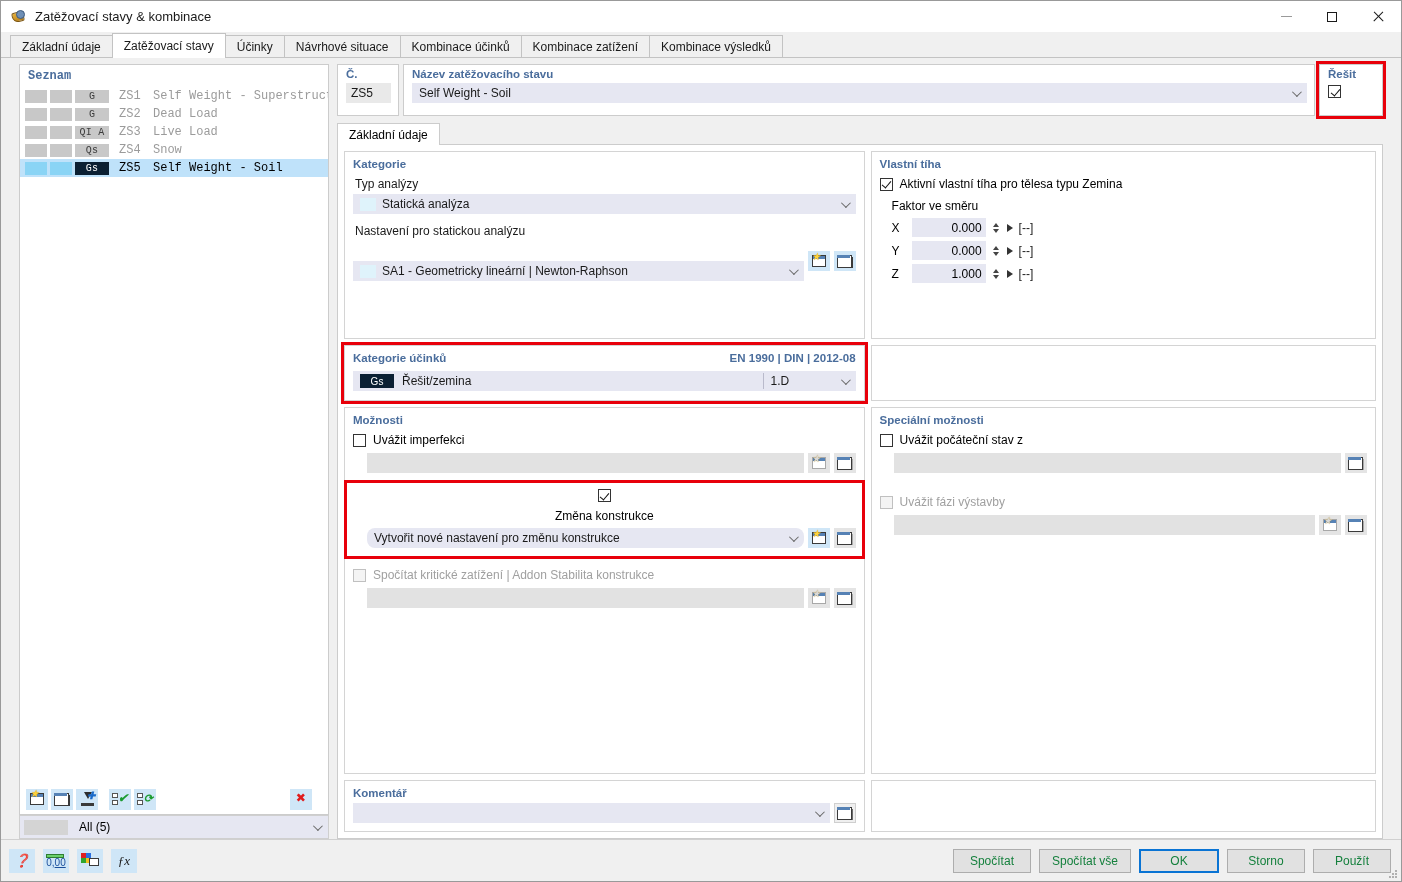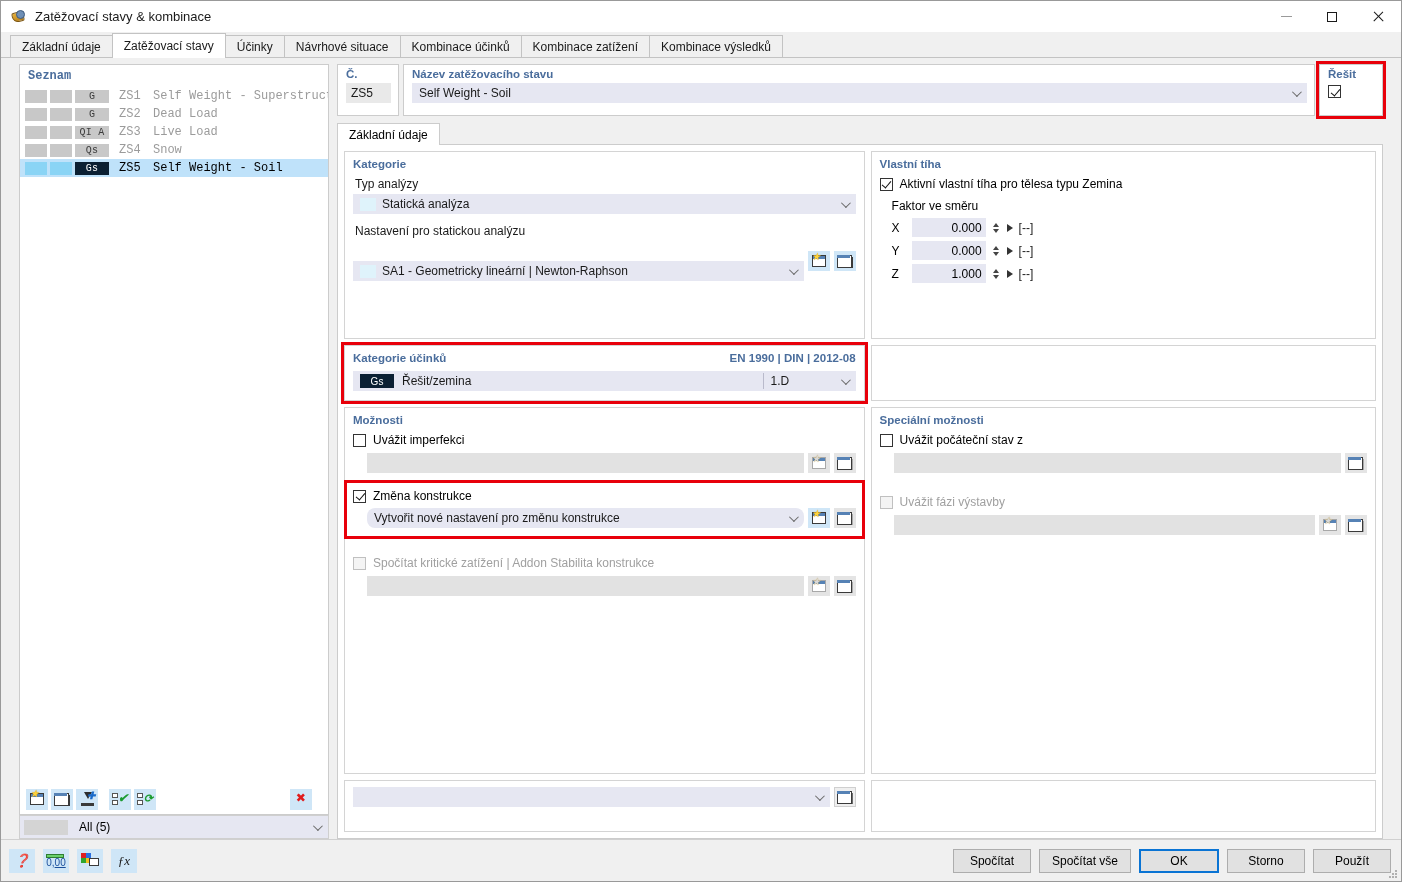--- a/index.html
+++ b/index.html
@@ -400,21 +400,21 @@
   .ic-colors .q2{left:5px;top:0;background:#2a6fe0;}
   .ic-colors .q3{left:0;top:5px;background:#2fa62f;}
   .ic-colors .q4{left:5px;top:5px;background:#f0c020;}
   .ic-colors .tag{position:absolute;left:8px;top:5px;width:10px;height:8px;background:#fff;border:1px solid #3a3a3a;}
   .ic-fx { font-size: 13px; font-style: italic; font-family:"Liberation Serif", serif; color:#1a1a1a;}
 
   .btnbar { margin-left: auto; display: flex; align-items: center; gap: 8px; }
   .dbtn {
     min-width: 78px; height: 24px; padding: 0 12px;
     background: #e1e1e1; border: 1px solid #adadad;
-    font-size: 12px; color: #000000;
+    font-size: 12px; color: #15803d;
     display: flex; align-items: center; justify-content: center;
     white-space: nowrap;
   }
   .dbtn.primary { border: 2px solid #0a74d4; background: #e1e1e1; min-width: 80px; }
   .grip {
     position: absolute; right: 3px; bottom: 2px;
     width: 10px; height: 10px;
   }
   .grip i { position:absolute; width:2px;height:2px;background:#b0b0b0; }
 </style>
@@ -648,58 +648,59 @@
                 <span class="ic-win" style="border-color:#a8a8a8;">
                     <i class="ic-star" style="color:#d8d8d8;">★</i>
                   </span>
               </div>
               <div class="sqbtn gray">
                 <span class="ic-copywin" style="border-color:#a8a8a8;"></span>
               </div>
             </div>
 
             <div class="redframe" style="margin:10px -6px 0 -6px;padding:6px 6px 8px 6px;">
-              <div class="chkline" style="margin-bottom:5px;">
+              <div class="chkline" style="margin-bottom:5px;flex-direction:column;">
                 <span class="chkbox checked"></span>
                 <span class="t">Změna konstrukce</span>
               </div>
               <div class="row" style="padding-left:14px;">
                 <div class="cbo" style="flex:1;min-width:0;border-radius:8px;">
                   <span>Vytvořit nové nastavení pro změnu konstrukce</span>
                   <span class="caret"></span>
                 </div>
                 <div class="sqbtn">
                   <span class="ic-win">
                       <i class="ic-star">★</i>
                     </span>
                 </div>
                 <div class="sqbtn gray">
                   <span class="ic-copywin" style="border-color:#a8a8a8;"></span>
                 </div>
               </div>
             </div>
 
-            <div class="chkline" style="margin-top:20px;">
+            <div class="chkline" style="margin-top:12px;">
               <span class="chkbox dis"></span>
               <span class="t dis">Spočítat kritické zatížení | Addon Stabilita konstrukce</span>
             </div>
             <div class="row" style="padding-left:14px;">
               <div class="blankfield"></div>
               <div class="sqbtn gray">
                 <span class="ic-win" style="border-color:#a8a8a8;">
                     <i class="ic-star" style="color:#d8d8d8;">★</i>
                   </span>
               </div>
               <div class="sqbtn gray">
                 <span class="ic-copywin" style="border-color:#a8a8a8;"></span>
               </div>
             </div>
           </div>
 
           <div class="group" style="height:52px;">
+            <div class="gtitle" style="margin-bottom:4px;">Komentář</div>
             <div class="row">
               <div class="cbo" style="flex:1;min-width:0;">
                 <span></span>
                 <span class="caret"></span>
               </div>
               <div class="sqbtn plainbg">
                 <span class="ic-copywin" style="margin-left:4px;border-color:#6a6a6a;"></span>
               </div>
             </div>
           </div>

